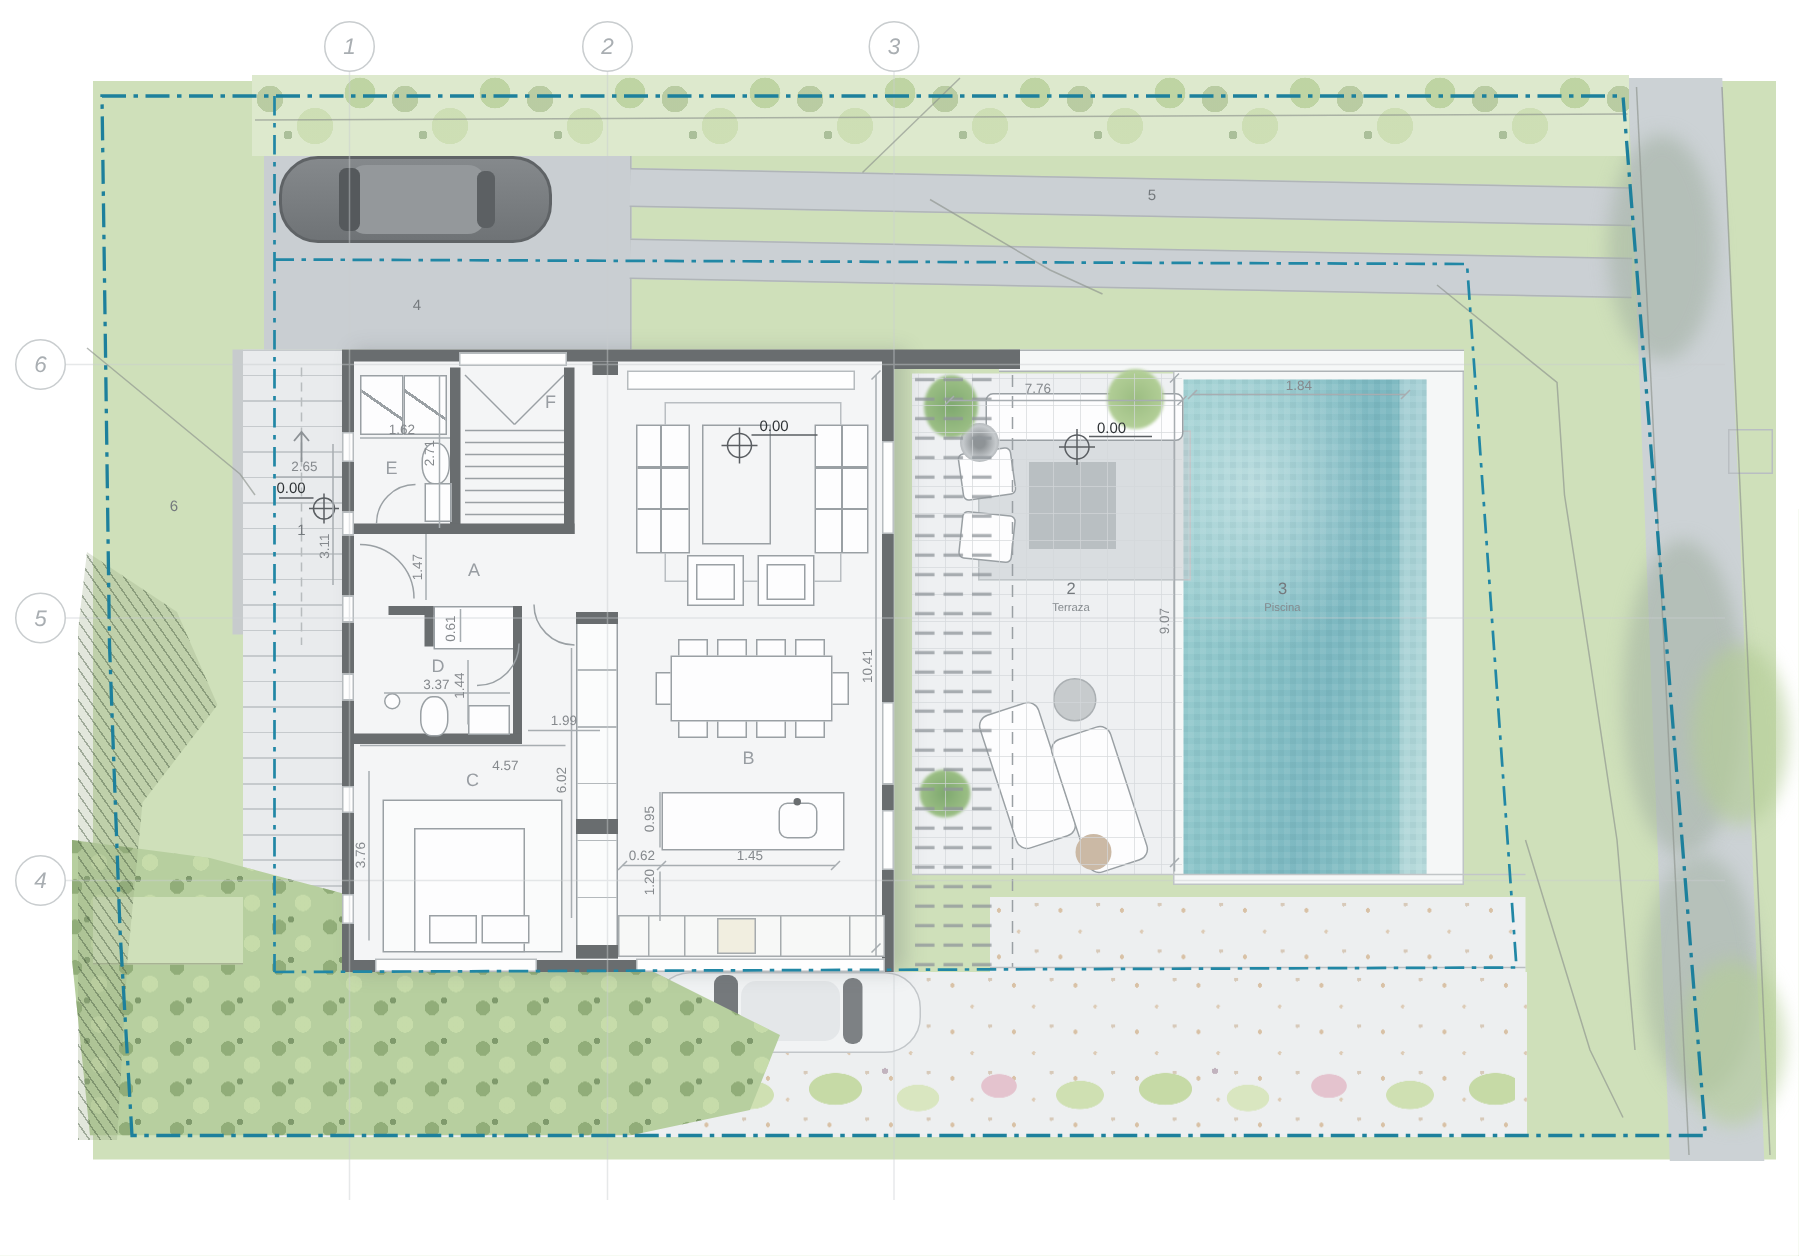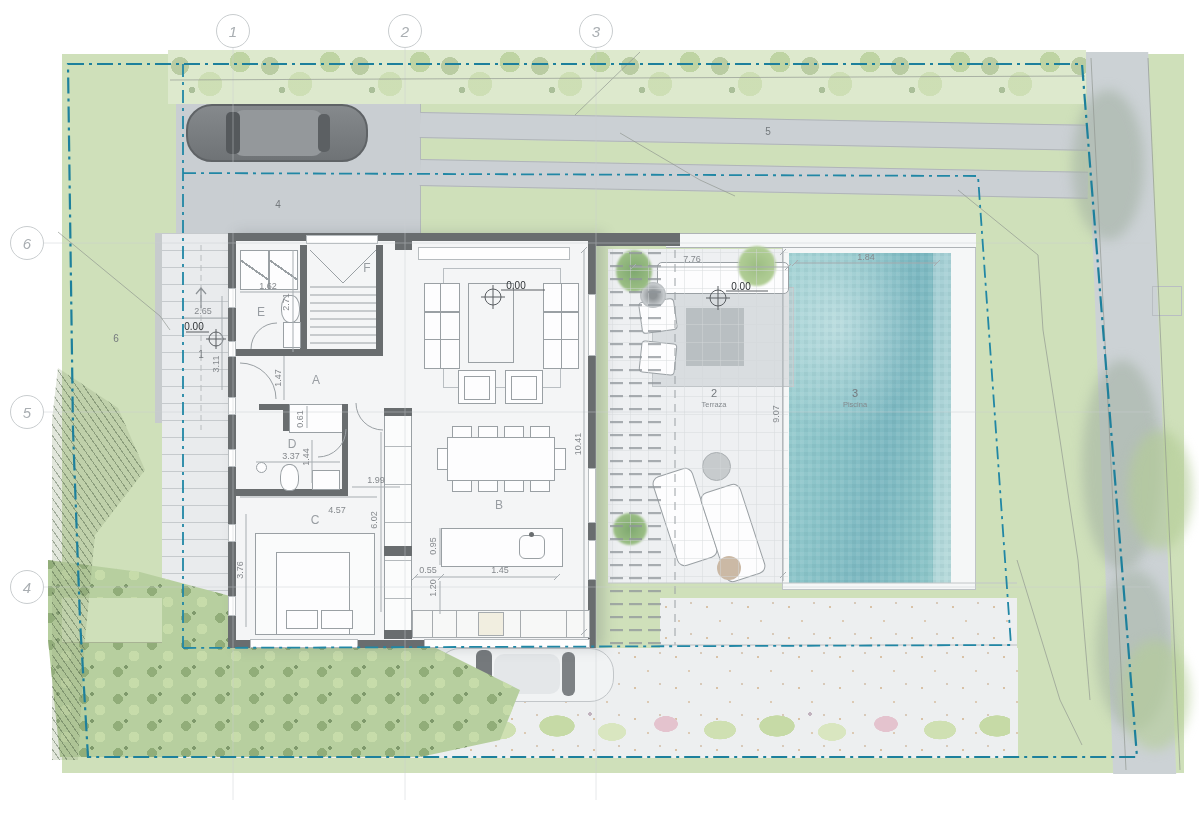--- a/index.html
+++ b/index.html
@@ -385,21 +385,21 @@
   <div class="dim v" style="left:216px;top:364px;">3.11</div>
   <div class="dim v" style="left:278px;top:378px;">1.47</div>
   <div class="dim v" style="left:300px;top:419px;">0.61</div>
   <div class="dim" style="left:291px;top:456px;">3.37</div>
   <div class="dim v" style="left:306px;top:457px;">1.44</div>
   <div class="dim" style="left:325px;top:510px;margin-left:12px;">4.57</div>
   <div class="dim" style="left:376px;top:480px;">1.99</div>
   <div class="dim v" style="left:374px;top:520px;">6.02</div>
   <div class="dim v" style="left:240px;top:570px;">3.76</div>
   <div class="dim v" style="left:433px;top:546px;">0.95</div>
-  <div class="dim" style="left:428px;top:570px;">0.55</div>
+  <div class="dim" style="left:428px;top:570px;">0.62</div>
   <div class="dim" style="left:500px;top:570px;">1.45</div>
   <div class="dim v" style="left:433px;top:588px;">1.20</div>
   <div class="dim v" style="left:578px;top:444px;">10.41</div>
   <div class="dim" style="left:692px;top:259px;">7.76</div>
   <div class="dim v" style="left:776px;top:414px;">9.07</div>
   <div class="dim" style="left:866px;top:257px;">1.84</div>
 
 </div>
 
 </body></html>

